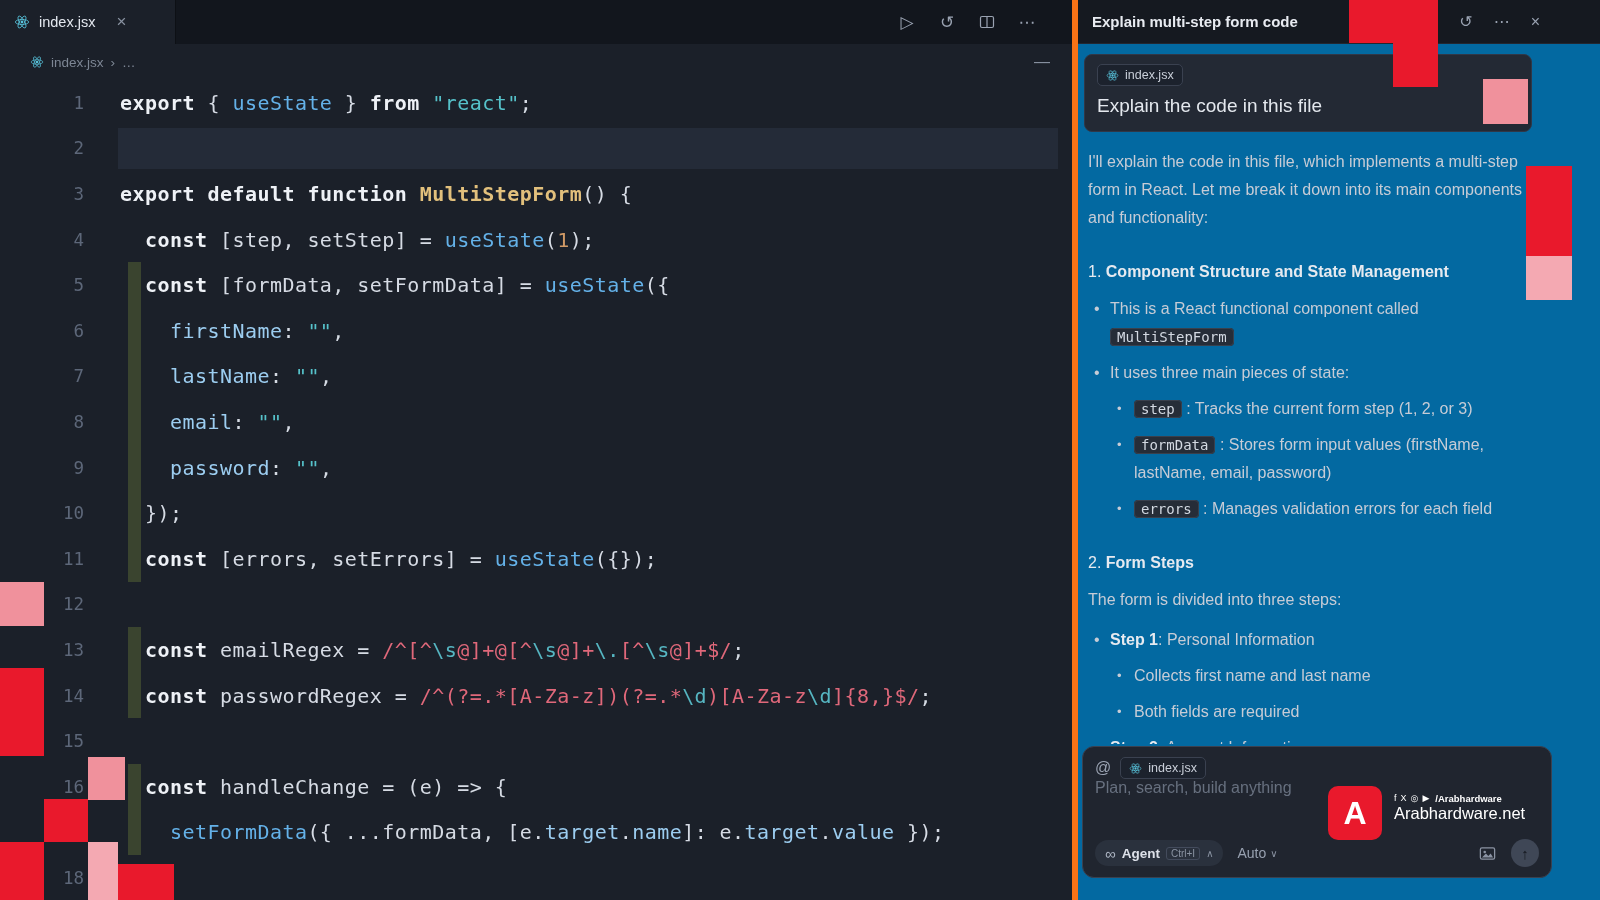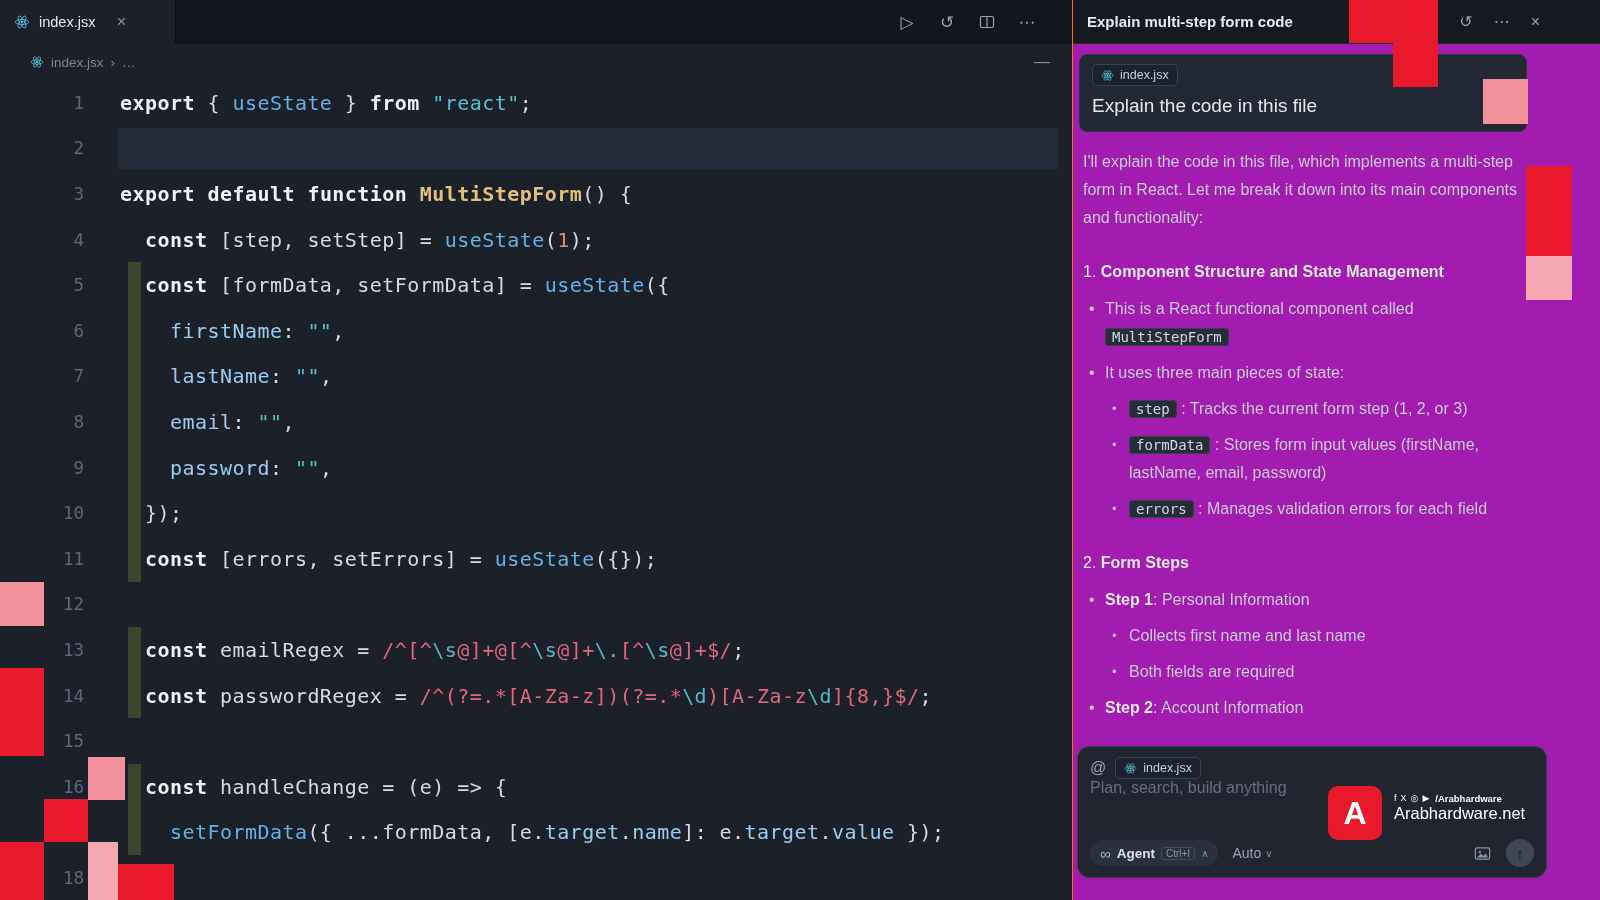--- a/index.html
+++ b/index.html
@@ -31,21 +31,21 @@
   .tk-k{color:#eef1f6;font-weight:bold}
   .tk-f{color:#64b1e8}
   .tk-s{color:#56c2ca}
   .tk-n{color:#d19a66}
   .tk-o{color:#9ccdf0}
   .tk-y{color:#e2c07c;font-weight:bold}
   .tk-r{color:#e0687a}
   .tk-e{color:#56b6c2}
 
   
-  #chat{position:absolute;left:1072px;top:0;width:528px;height:900px;background:#a21caf;border-left:1px solid #f97316}
+  #chat{position:absolute;left:1072px;top:0;width:528px;height:900px;background:#0369a1;border-left:6px solid #f97316}
   #chat-header{position:absolute;top:0;left:0;width:100%;height:44px;display:flex;align-items:center;padding:0 14px;background:#151920;border-bottom:1px solid #222731}
   #chat-title{color:#e8ebf1;font-size:15px;font-weight:bold}
   .chat-header-actions{margin-left:auto;display:flex;align-items:center;gap:21px;color:#9aa3b2;font-size:16px;padding-right:46px}
   .ch-icon{cursor:pointer}
 
   #user-card{position:absolute;left:6px;top:54px;width:448px;height:78px;background:#232934;border:1px solid #303747;border-radius:8px;padding:9px 12px}
   .file-chip{display:inline-flex;align-items:center;gap:6px;background:#1c222d;border:1px solid #3a4150;border-radius:5px;padding:3px 8px;color:#c9cfd9;font-size:12.5px;cursor:pointer}
   #user-msg{margin-top:9px;color:#e4e8ee;font-size:19px}
 
   #response{position:absolute;left:10px;top:148px;width:458px;height:596px;overflow:hidden;color:#c7ccd6;font-size:16px;line-height:28px}
@@ -254,20 +254,21 @@
 
     <div id="response">
         <div class="blk p"><span>I'll explain the code in this file, which implements a multi-step form in React. Let me break it down into its main components and functionality:</span></div>
         <div class="blk h"><span>1. </span><span class="b">Component Structure and State Management</span></div>
         <div class="blk li1"><span>This is a React functional component called </span><span class="chip-code">MultiStepForm</span></div>
         <div class="blk li1"><span>It uses three main pieces of state:</span></div>
         <div class="blk li2"><span class="chip-code">step</span><span> : Tracks the current form step (1, 2, or 3)</span></div>
         <div class="blk li2"><span class="chip-code">formData</span><span> : Stores form input values (firstName, lastName, email, password)</span></div>
         <div class="blk li2"><span class="chip-code">errors</span><span> : Manages validation errors for each field</span></div>
         <div class="blk h"><span>2. </span><span class="b">Form Steps</span></div>
+        <div class="blk p"><span>The form is divided into three steps:</span></div>
         <div class="blk li1"><span class="b">Step 1</span><span>: Personal Information</span></div>
         <div class="blk li2"><span>Collects first name and last name</span></div>
         <div class="blk li2"><span>Both fields are required</span></div>
         <div class="blk li1"><span class="b">Step 2</span><span>: Account Information</span></div>
       </div>
 
     <div id="composer">
       <div class="comp-row1">
         <span class="at-icon">@</span>
         <span class="file-chip">

